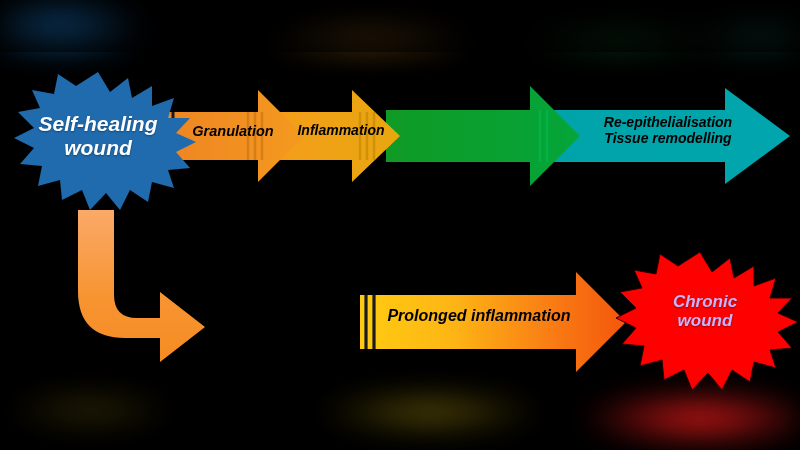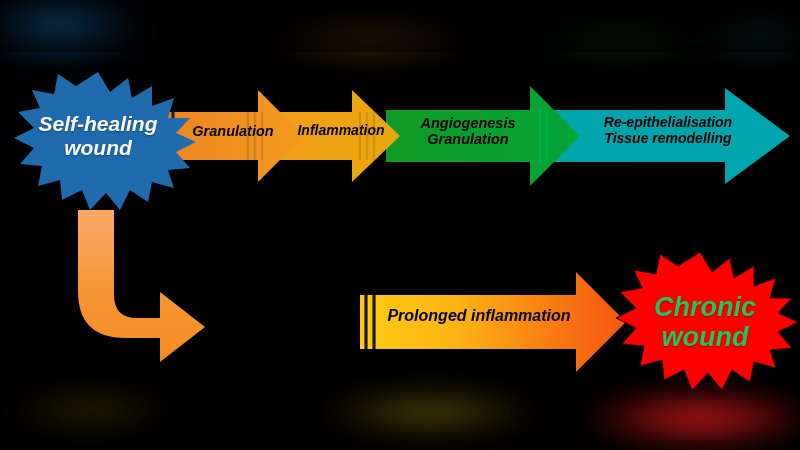--- a/index.html
+++ b/index.html
@@ -83,21 +83,21 @@
   #label-reepith{
     left:578px; top:115px; width:180px;
     font-size:14px;
   }
   #label-prolonged{
     left:374px; top:307px; width:210px;
     font-size:16px;
   }
   #label-chronic{
     left:634px; top:292px; width:142px;
-    font-size:27px; color:#22c55e;
+    font-size:17px; color:#c4b5fd;
     text-shadow:0 1px 2px rgba(0,0,0,.35);
   }
 </style>
 </head>
 <body>
 
 <div id="stage">
 
   <div class="glow-band" id="glow-top"></div>
   <div id="letterbox-top"></div>
@@ -206,22 +206,20 @@
     </g>
   </svg>
 
   <div class="lbl lbl-light" id="label-self-healing">Self-healing
 wound</div>
 
   <div class="lbl lbl-dark" id="label-haemostasis">Granulation</div>
 
   <div class="lbl lbl-dark" id="label-inflammation">Inflammation</div>
 
-  <div class="lbl lbl-dark" id="label-angiogenesis">Angiogenesis
-Granulation</div>
 
   <div class="lbl lbl-dark" id="label-reepith">Re-epithelialisation
 Tissue remodelling</div>
 
   <div class="lbl lbl-dark" id="label-prolonged">Prolonged inflammation</div>
 
   <div class="lbl lbl-light" id="label-chronic">Chronic
 wound</div>
 
 </div>

